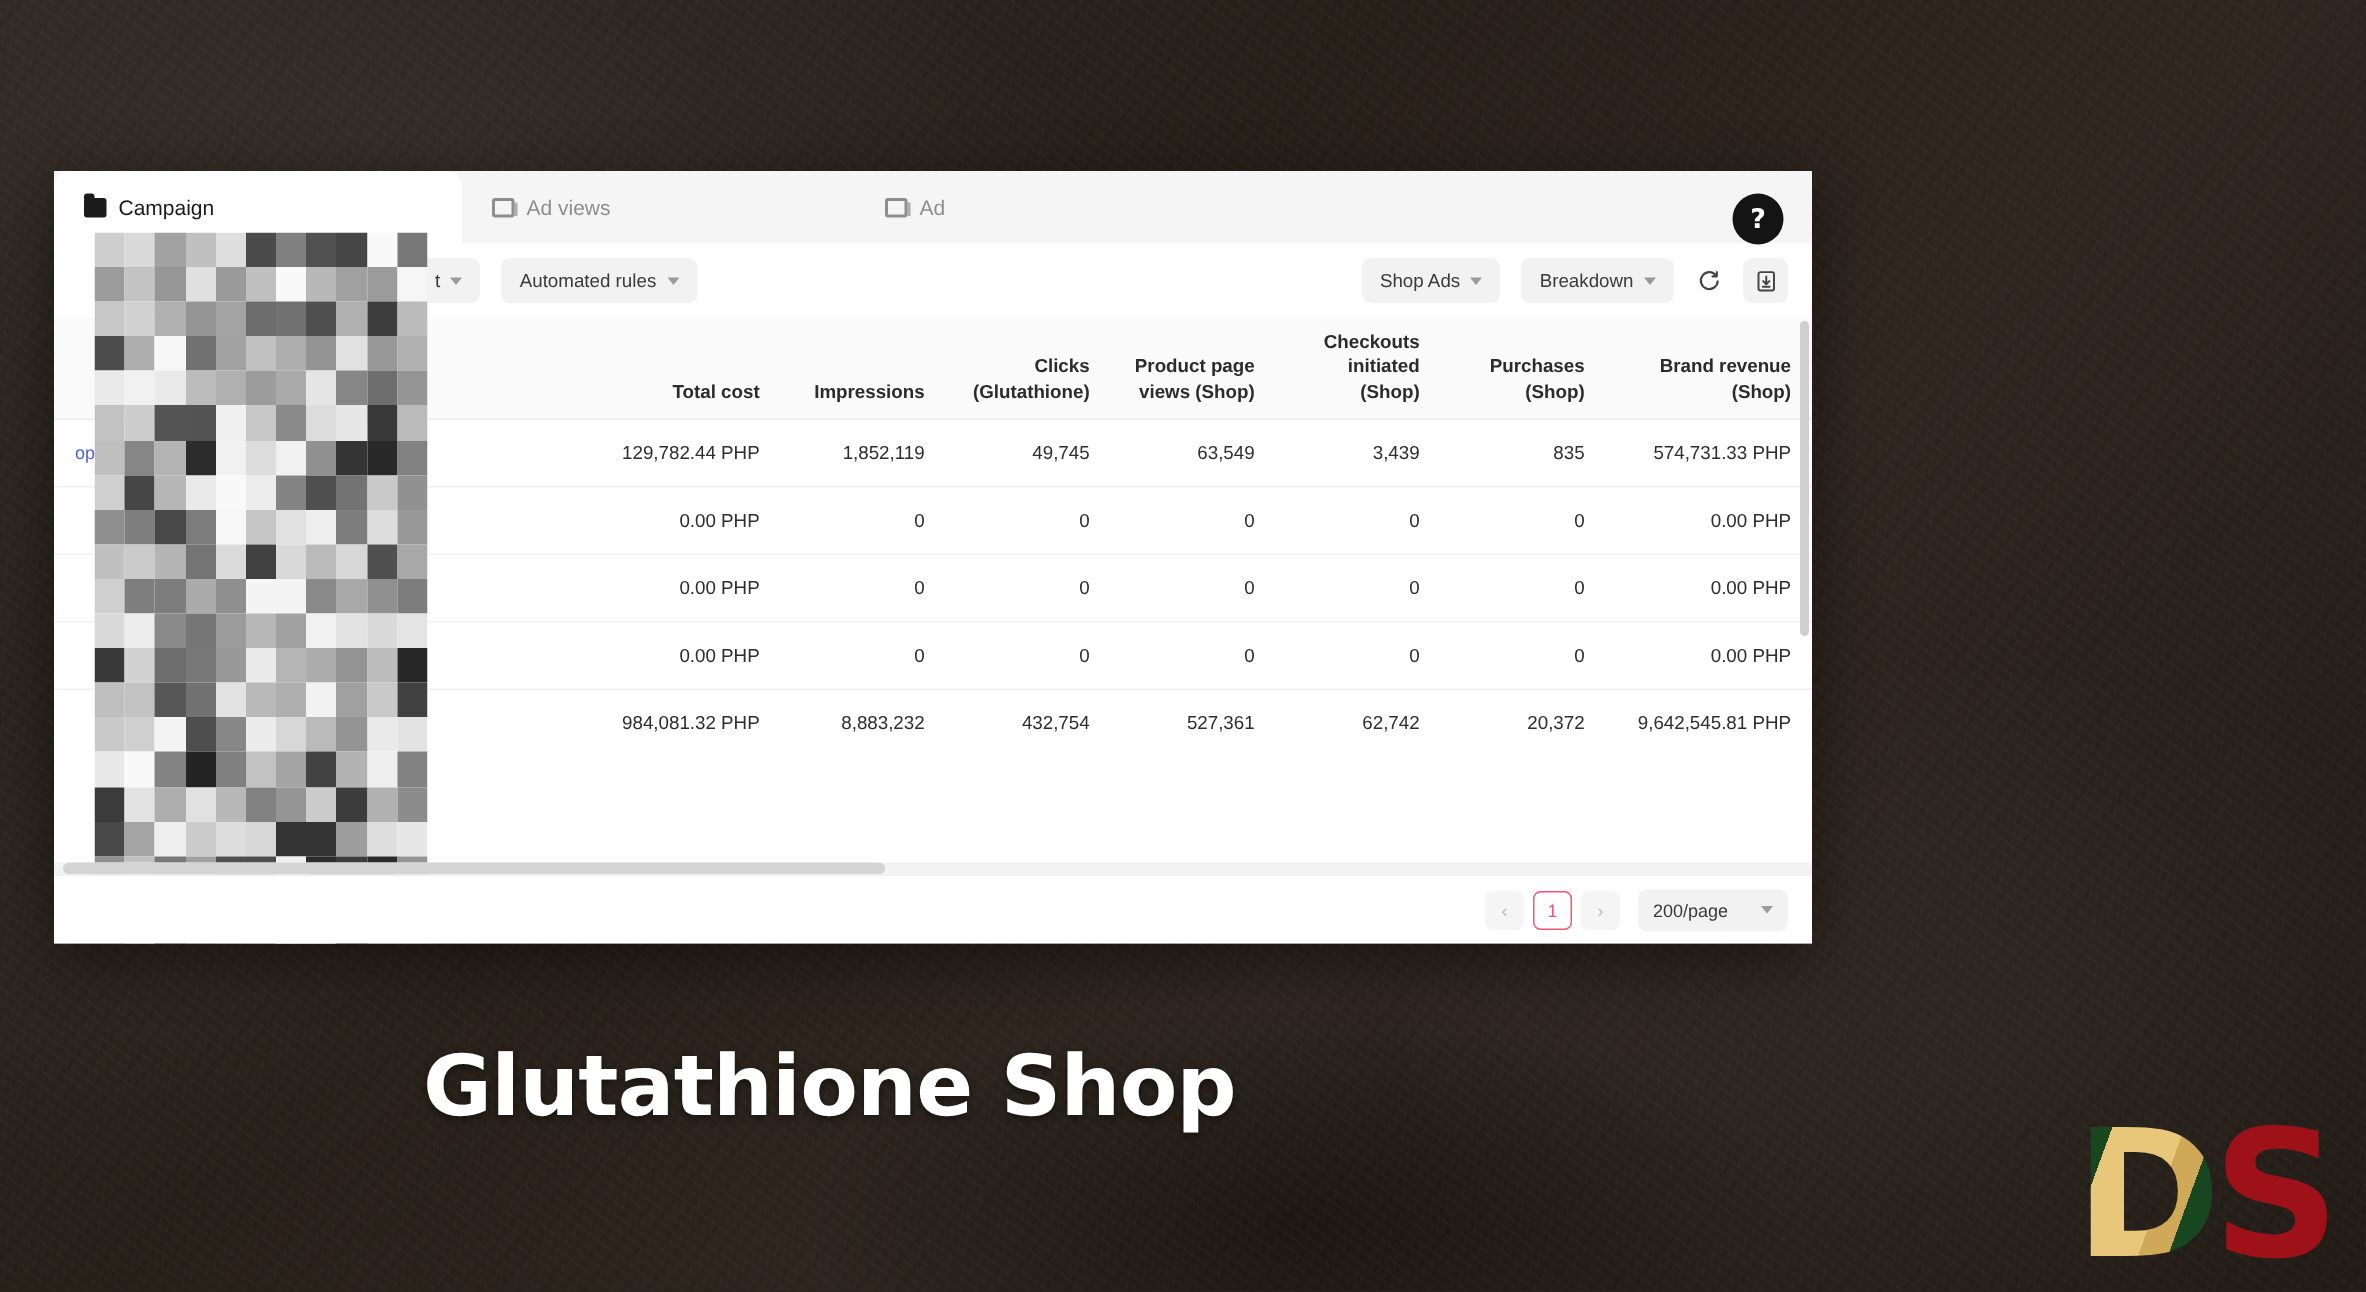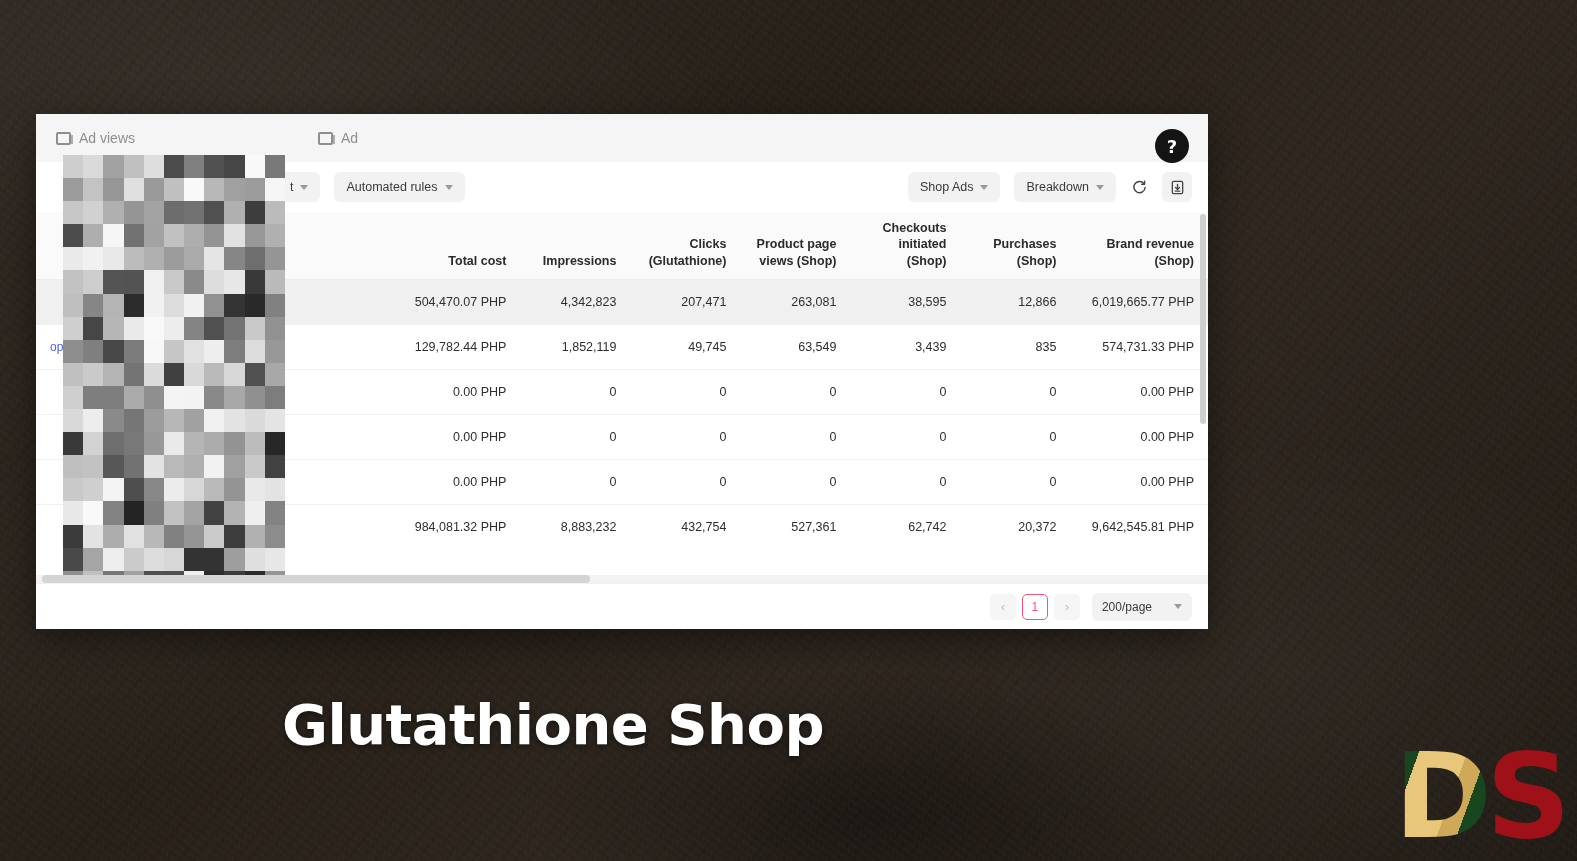--- a/index.html
+++ b/index.html
@@ -202,21 +202,21 @@
 
   
   #caption {
     position: absolute; left: 282px; top: 692px; z-index: 30;
     color: #ffffff; font-size: 56px; font-weight: 700;
     letter-spacing: -.5px;
     font-family: "DejaVu Sans", sans-serif;
     text-shadow: 0 2px 6px rgba(0,0,0,.5);
   }
   #ds-logo {
-    position: absolute; right: 12px; bottom: 6px; z-index: 30;
+    position: absolute; right: 23px; bottom: 6px; z-index: 30;
     font-family: "DejaVu Sans", sans-serif;
     font-weight: 700; font-size: 118px; line-height: 1;
     letter-spacing: -6px;
   }
   #ds-logo .d {
     color: #17461f;
     -webkit-text-fill-color: transparent;
     background: linear-gradient(110deg,#17461f 0 24%, #e8c77a 24% 58%, #cfa858 58% 72%, #17461f 72%);
     -webkit-background-clip: text; background-clip: text;
   }
@@ -228,20 +228,24 @@
 <div id="backdrop"></div>
 
 <div id="app-window">
 
   <div class="wm">
     <span class="wd">D</span>
     <span class="ws">S</span>
   </div>
 
   <div id="tabbar">
+    <div class="tab active" id="tab-campaign">
+      <span class="ico ico-folder"></span>
+      <span>Campaign</span>
+    </div>
     <div class="tab" id="tab-adgroup">
       <span class="ico ico-doc"></span>
       <span>Ad views</span>
     </div>
     <div class="tab" id="tab-ad">
       <span class="ico ico-doc"></span>
       <span>Ad</span>
     </div>
   </div>
 
@@ -322,30 +326,20 @@
             <span>Purchases</span><br>
             <span>(Shop)</span>
           </th>
           <th>
             <span>Brand revenue</span><br>
             <span>(Shop)</span>
           </th>
         </tr>
       </thead>
       <tbody id="table-body">
-          <tr class="summary">
-            <td class="c-name"></td>
-            <td>504,470.07 PHP</td>
-            <td>4,342,823</td>
-            <td>207,471</td>
-            <td>263,081</td>
-            <td>38,595</td>
-            <td>12,866</td>
-            <td>6,019,665.77 PHP</td>
-          </tr>
           <tr class="">
             <td class="c-name">opy<span class="dots">...</span></td>
             <td>129,782.44 PHP</td>
             <td>1,852,119</td>
             <td>49,745</td>
             <td>63,549</td>
             <td>3,439</td>
             <td>835</td>
             <td>574,731.33 PHP</td>
           </tr>

